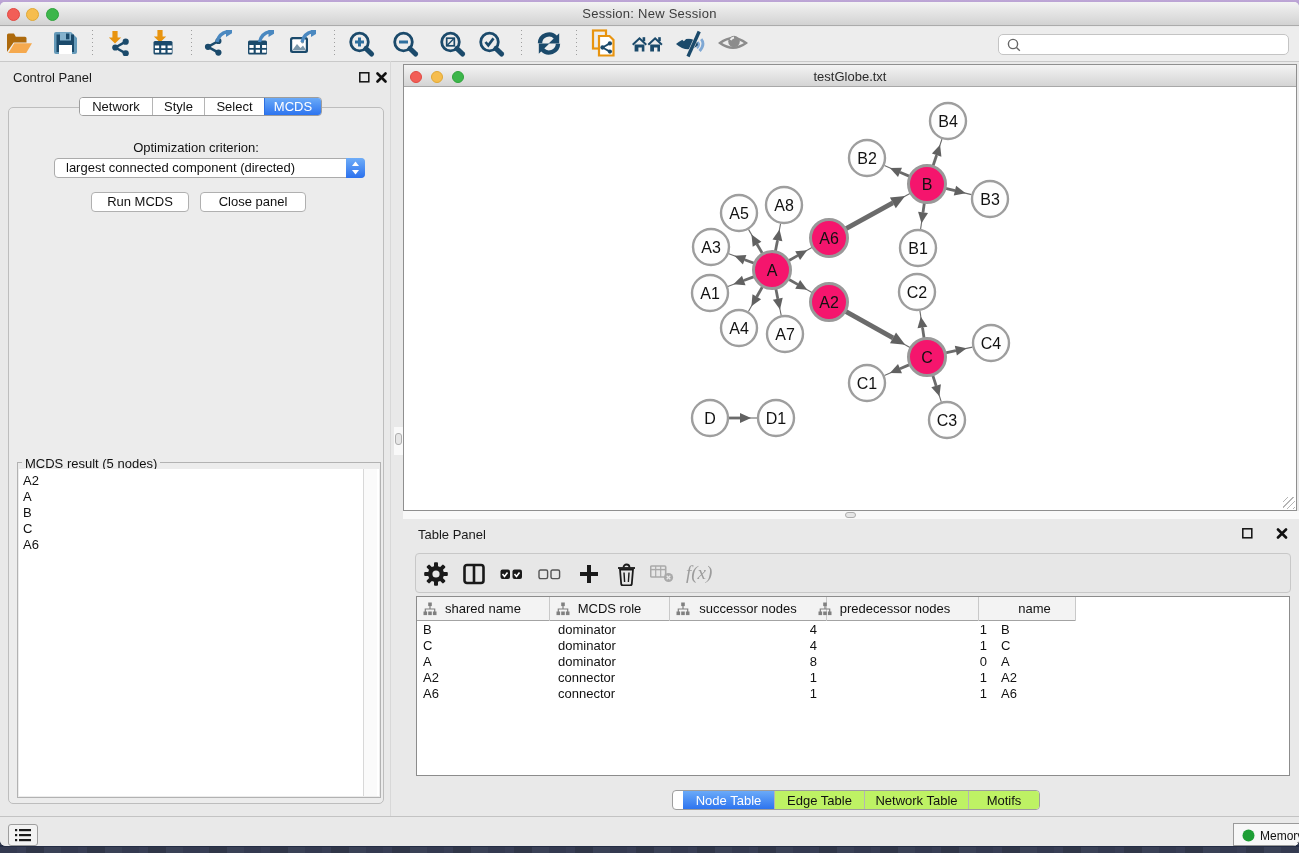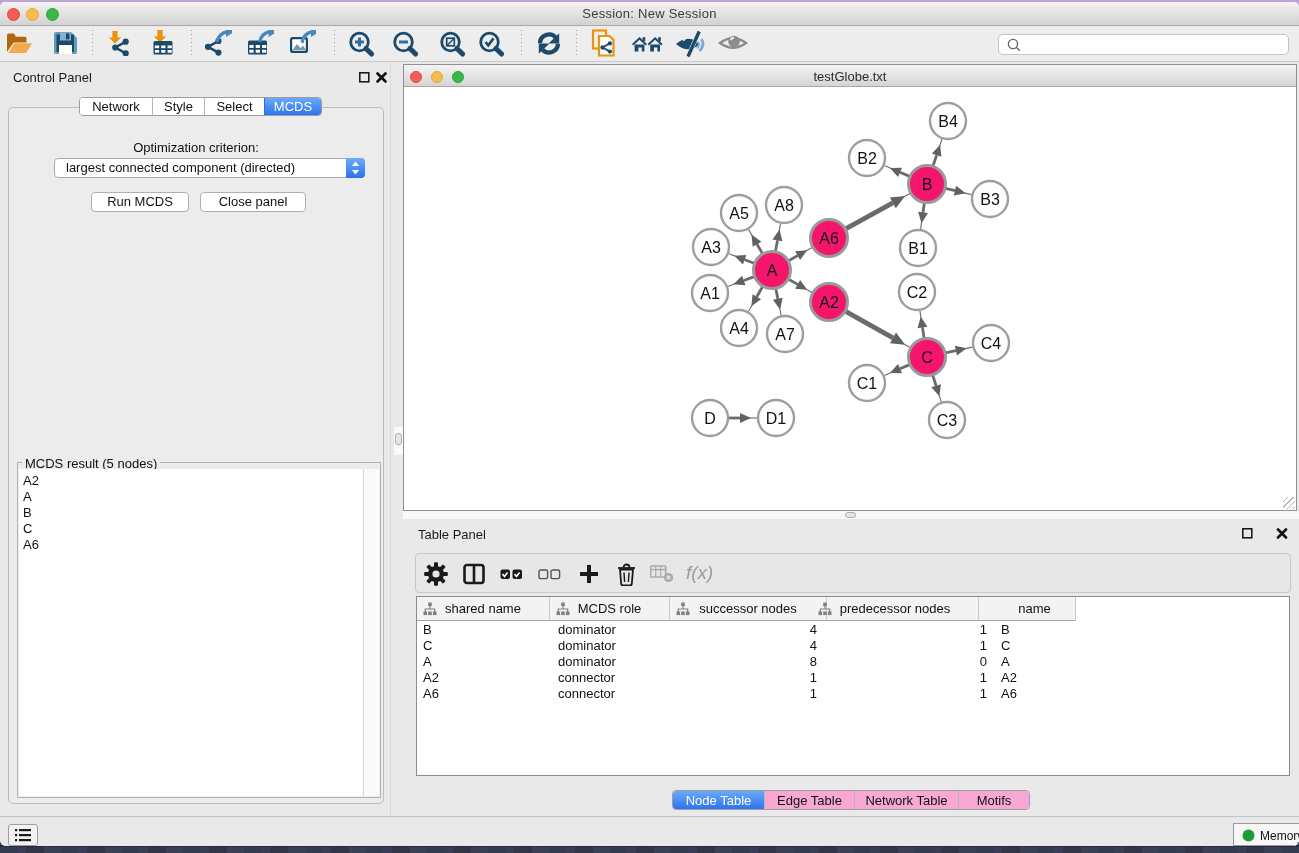--- a/index.html
+++ b/index.html
@@ -66,23 +66,23 @@
   .tptitle { position:absolute; left:15px; top:5px; font-size:13px; color:#1a1a1a; }
   .tptoolbar { position:absolute; left:12px; top:31px; width:876px; height:40px;
     background:#e7e7e7; border:1px solid #c8c8c8; border-radius:4px; }
   .tbox { position:absolute; left:13px; top:74px; width:874px; height:180px; background:#fff; border:1px solid #8c8c8c; }
   .thead { position:absolute; left:0; top:0; height:24px; background:#f3f3f3; border-bottom:1px solid #a3a3a3;
     font-size:13px; color:#111; }
   .thead .cell { position:absolute; top:0; height:24px; border-right:1px solid #c9c9c9; text-align:center; line-height:24px; }
   .trow { position:absolute; font-size:13px; color:#111; height:16px; line-height:16px; }
   .btabs { position:absolute; left:269px; top:268px; height:20px; display:flex;
     border:1px solid #9d9d9d; border-radius:4px; overflow:hidden; background:#fff; }
-  .btab { font-size:13px; color:#111; text-align:center; line-height:19px; background:#f9a8d4; border-left:1px solid #b5b5b5; }
+  .btab { font-size:13px; color:#111; text-align:center; line-height:19px; background:#bef264; border-left:1px solid #b5b5b5; }
   .btab:first-child { border-left:none; }
-  .btab.sel { background:linear-gradient(#6aaaf8,#2d74ef); color:#fff; }
+  .btab.sel { background:linear-gradient(#6aaaf8,#2d74ef); color:#fff;margin-left:10px; }
 
   
   .statusbar { position:absolute; left:0; top:814px; width:100%; height:30px; border-top:1px solid #c3c3c3; background:#e9e9e9; }
   .listbtn { position:absolute; left:8px; top:7px; width:30px; height:22px; background:#f2f2f2;
     border:1px solid #9e9e9e; border-radius:3px; }
   .membtn { position:absolute; left:1214px; top:6px; width:75px; height:23px; background:#f7f7f7;
     border:1px solid #9a9a9a; font-size:12px; color:#111;margin-left:19px; }
 </style>
 </head>
 <body>
@@ -436,21 +436,21 @@
           <line x1="13" y1="9.5" x2="12.4" y2="19" stroke="#1a1a1a" stroke-width="1.4"></line>
         </svg>
 <svg style="position:absolute;left:234px;top:11px" width="25" height="19" viewBox="0 0 25 19">
           <rect x="0.7" y="1" width="15" height="11" rx="1" fill="none" stroke="#aaaaaa" stroke-width="1.6"></rect>
           <line x1="0.7" y1="4.6" x2="15.7" y2="4.6" stroke="#aaaaaa" stroke-width="1.4"></line>
           <line x1="5.7" y1="1" x2="5.7" y2="12" stroke="#aaaaaa" stroke-width="1.2"></line>
           <line x1="10.7" y1="1" x2="10.7" y2="12" stroke="#aaaaaa" stroke-width="1.2"></line>
           <circle cx="18.5" cy="12.5" r="4.6" fill="#aaaaaa"></circle>
           <path d="M16.7 10.7 l3.6 3.6 M20.3 10.7 l-3.6 3.6" stroke="#e7e7e7" stroke-width="1.3"></path>
         </svg>
-<div style="position:absolute;left:270px;top:8px;font-family:Liberation Sans, sans-serif;font-style:italic;font-size:19px;color:#9c9c9c;">f(x)</div>
+<div style="position:absolute;left:270px;top:8px;font-family:Liberation Serif, serif;font-style:italic;font-size:19px;color:#9c9c9c;">f(x)</div>
 </div>
     <div class="tbox" id="tbox">
       <div class="thead" style="left:0;width:659px;">
 <div class="cell" style="left:0px;width:133px;"><svg style="position:absolute;left:6px;top:5px" width="14" height="14" viewBox="0 0 14 14">
               <g fill="#808080" stroke="#808080">
                 <rect x="5.2" y="0.5" width="3.6" height="3.6" stroke="none"></rect>
                 <path d="M7 4 v3 M2.3 10 v-3 h9.4 v3" fill="none" stroke-width="1.2"></path>
                 <rect x="0.5" y="9.5" width="3.6" height="3.6" stroke="none"></rect>
                 <rect x="5.2" y="9.5" width="3.6" height="3.6" stroke="none"></rect>
                 <rect x="9.9" y="9.5" width="3.6" height="3.6" stroke="none"></rect>

